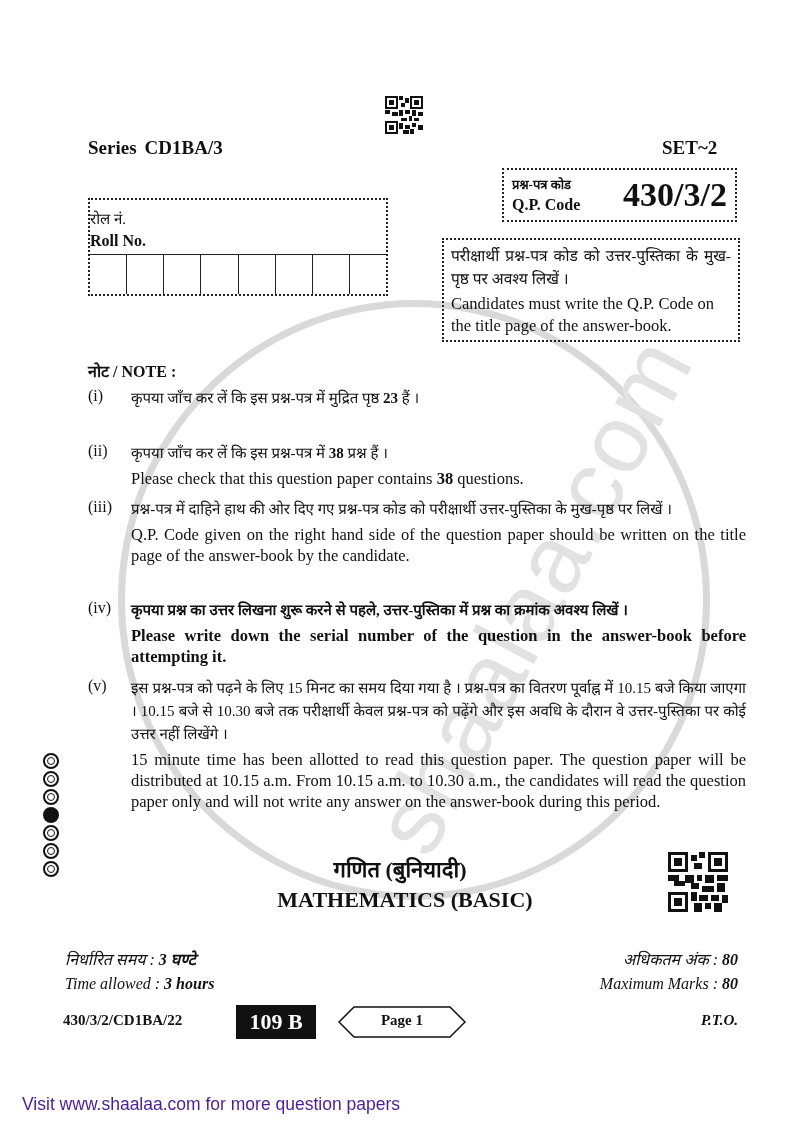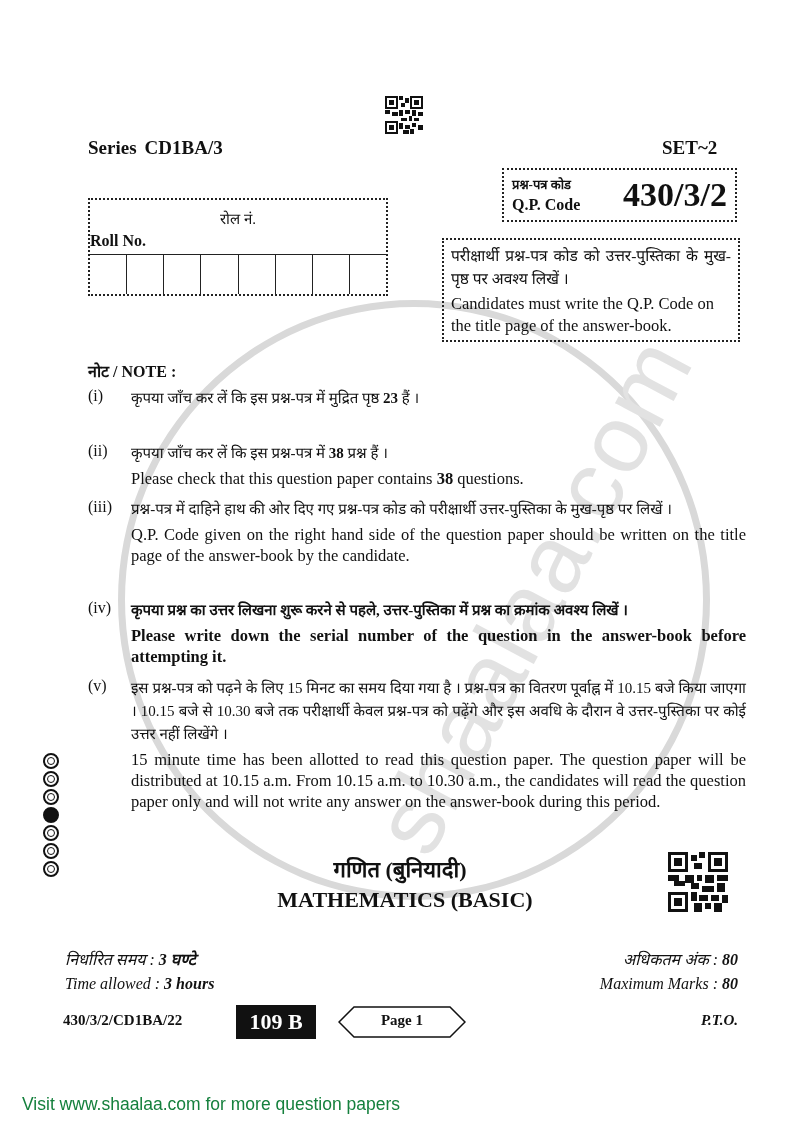--- a/index.html
+++ b/index.html
@@ -25,21 +25,21 @@
 
     .series { left: 88px; top: 137px; font-size: 19px; font-weight: bold; font-family: "Liberation Serif", serif; }
     .series span { margin-left: 8px; }
     .set { left: 662px; top: 137px; font-size: 19px; font-weight: bold; font-family: "Liberation Serif", serif; }
 
     
     .roll-box {
       position: absolute; left: 88px; top: 198px; width: 300px; height: 98px;
       border: 2px dotted #222;
     }
-    .roll-hi { position: absolute; left: 0; right: 0; top: 8px; text-align: center; font-size: 15px; font-family: "Liberation Serif", serif; }
+    .roll-hi { position: absolute; left: 0; right: 0; top: 8px; font-size: 15px; font-family: "Liberation Serif", serif; }
     .roll-en { position: absolute; left: 0; right: 0; top: 32px; text-align: left; font-size: 16px; font-weight: bold; font-family: "Liberation Serif", serif; }
     .roll-cells { position: absolute; left: 0; right: 0; bottom: 0; height: 40px; display: flex; border-top: 1.5px solid #222; }
     .roll-cell { flex: 1; border-right: 1.5px solid #222; }
     .roll-cell:last-child { border-right: none; }
 
     
     .qp-box {
       position: absolute; left: 502px; top: 168px; width: 235px; height: 54px;
       border: 2px dotted #222;
     }
@@ -86,21 +86,21 @@
     .badge-109 {
       position: absolute; left: 236px; top: 1005px; width: 80px; height: 34px;
       background: #111; color: #fff; font-size: 22px; font-weight: bold;
       font-family: "Liberation Serif", serif; text-align: center; line-height: 34px;
     }
     .page-ind { position: absolute; left: 338px; top: 1006px; width: 128px; height: 20px; }
     .page-ind svg { position: absolute; left: 0; top: 0; }
     .page-ind span { position: absolute; left: 0; right: 0; top: 6px; text-align: center; font-size: 15px; font-weight: bold; font-family: "Liberation Serif", serif; }
     .pto { right: 62px; top: 1012px; font-size: 15px; font-weight: bold; font-style: italic; font-family: "Liberation Serif", serif; }
 
-    .visit { left: 22px; top: 1094px; font-family: "Liberation Sans", sans-serif; font-size: 17.5px; color: #15803d; }
+    .visit { left: 22px; top: 1094px; font-family: "Liberation Sans", sans-serif; font-size: 17.5px; color: #4c1d95; }
   </style>
 </head>
 <body>
 
 <div class="watermark-circle"></div>
 <div class="watermark-text">shaalaa.com</div>
 
 <div class="qr" style="left:385px; top:96px;">
   <svg width="38" height="38" viewBox="0 0 21 21" shape-rendering="crispEdges">
     <rect width="21" height="21" fill="#fff"></rect>

